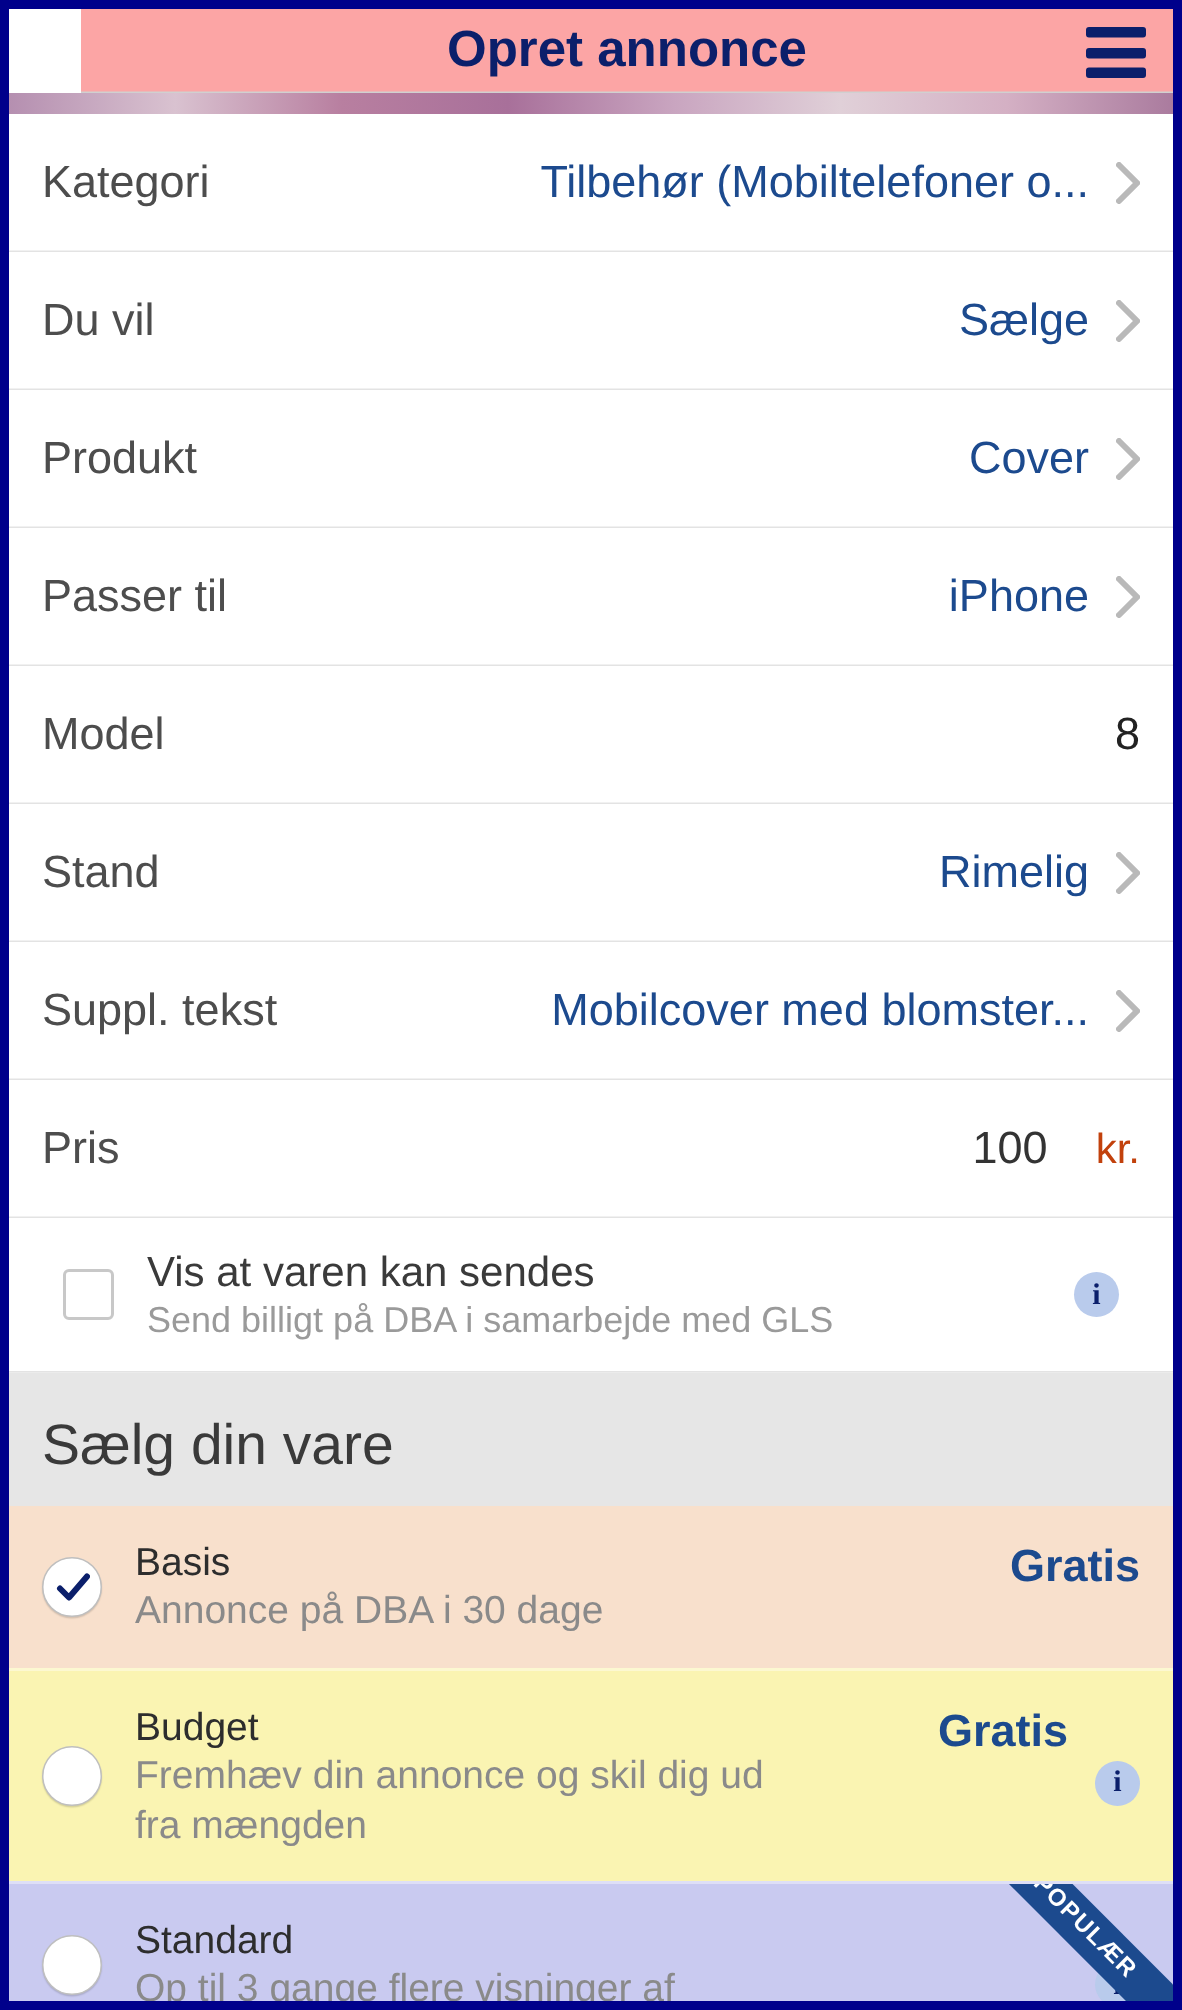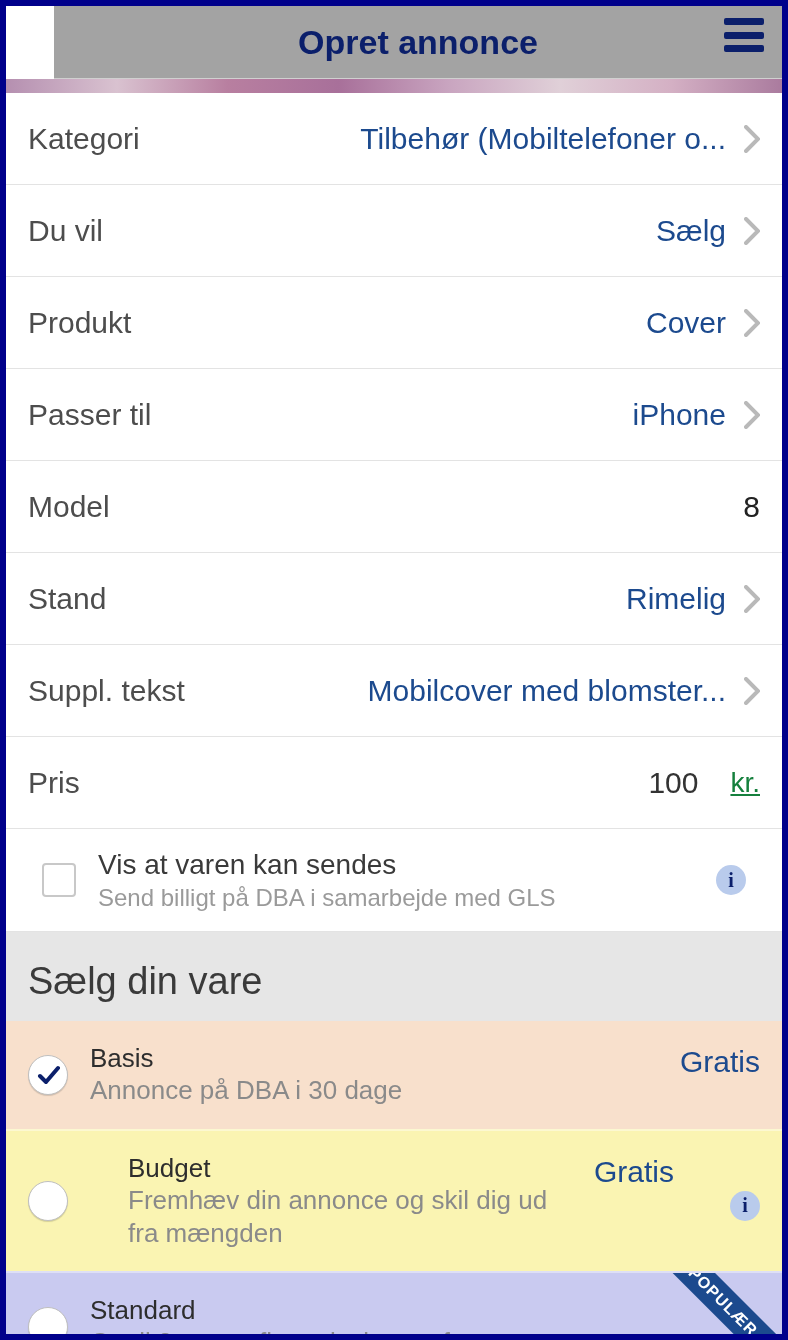--- a/index.html
+++ b/index.html
@@ -1,25 +1,25 @@
 <!DOCTYPE html>
 <html><head>
 <meta charset="utf-8">
 <style>
   * { box-sizing: border-box; margin: 0; padding: 0; }
   html, body { width: 788px; height: 1340px; font-family: -apple-system, "Helvetica Neue", Arial, sans-serif; }
   body { background: #fff; border: 6px solid #00008b; overflow: hidden; }
 
   .header {
-    height: 73px;
+    height: 56px;
     display: flex;
     align-items: center;
     justify-content: center;
     position: relative;
-    background: #a3a3a3;
+    background: #fca5a5;
     border-bottom: 1px solid #d0d0d0;
     margin-left: 48px;
   }
   .header-title {
     font-size: 34px;
     font-weight: 700;
     color: #0b1f6b;
   }
   .hamburger {
     position: absolute;
@@ -76,21 +76,21 @@
     text-overflow: ellipsis;
     max-width: 480px;
   }
   .row-value.dark { color: #222; }
   .chevron {
     flex: 0 0 auto;
   }
   .chevron svg { display: block; }
 
   .price-row .row-value { color:#333; }
-  .price-unit { font-size: 28px; color:#15803d; margin-left: 14px; text-decoration: underline; }
+  .price-unit { font-size: 28px; color:#c2410c; margin-left: 14px; }
 
   .ship-row {
     display: flex;
     align-items: center;
     padding: 18px 36px;
     border-bottom: 1px solid #e3e3e3;
     background: #fff;
   }
   .checkbox {
     width: 34px;
@@ -124,41 +124,41 @@
   }
 
   .plan {
     display:flex;
     align-items:center;
     padding: 22px 22px;
     position: relative;
     overflow: hidden;
   }
   .plan.basis { background:#f8e0cc; }
-  .plan.budget { background:#faf4b2;gap:38px; }
+  .plan.budget { background:#faf4b2; }
   .plan.standard { background:#c9caf0; }
   .plan + .plan { border-top: 2px solid rgba(255,255,255,0.4); }
 
   .radio {
     width: 40px; height: 40px;
     border-radius: 50%;
     background:#fff;
     border:1px solid #bfbfbf;
     box-shadow: 0 1px 1px rgba(0,0,0,.15);
     display:flex; align-items:center; justify-content:center;
     margin-right: 22px;
     flex: 0 0 auto;
   }
   .radio.checked svg { display:block; }
   .radio svg { display:none; }
 
   .plan-text { flex:1; min-width:0; }
   .plan-title { font-size:26px; color:#2d2d2d; line-height:1.2; }
   .plan-sub { font-size:26px; color:#8a8a8a; line-height:1.25; max-width: 440px; }
-  .plan-price { font-size:30px; color:#1c4a8e; font-weight:400; align-self:flex-start; margin-top:2px; }
+  .plan-price { font-size:30px; color:#1c4a8e; font-weight:700; align-self:flex-start; margin-top:2px; }
   .plan .info-badge { margin-left:18px; margin-top:38px; align-self:flex-start; }
 
   .popular-ribbon {
     position:absolute;
     top:14px; right:-42px;
     background:#1c4a8e;
     color:#fff;
     font-size:16px;
     font-weight:700;
     letter-spacing:1px;
@@ -188,21 +188,21 @@
         <svg width="16" height="28" viewBox="0 0 16 28">
           <path d="M2 2 L14 14 L2 26" stroke="#b9b9b9" stroke-width="4" fill="none" stroke-linecap="round"></path>
         </svg>
       </span>
   </div>
 </div>
 
 <div class="row">
   <div class="row-label">Du vil</div>
   <div class="row-right">
-    <div class="row-value">Sælg</div>
+    <div class="row-value">Sælge</div>
     <span class="chevron">
         <svg width="16" height="28" viewBox="0 0 16 28">
           <path d="M2 2 L14 14 L2 26" stroke="#b9b9b9" stroke-width="4" fill="none" stroke-linecap="round"></path>
         </svg>
       </span>
   </div>
 </div>
 
 <div class="row">
   <div class="row-label">Produkt</div>

